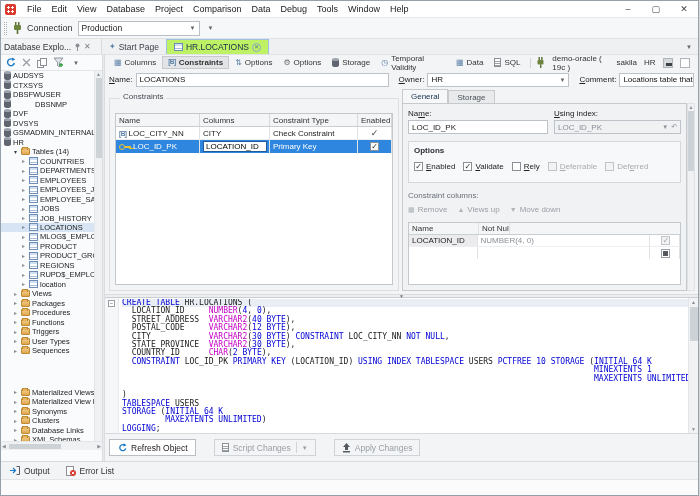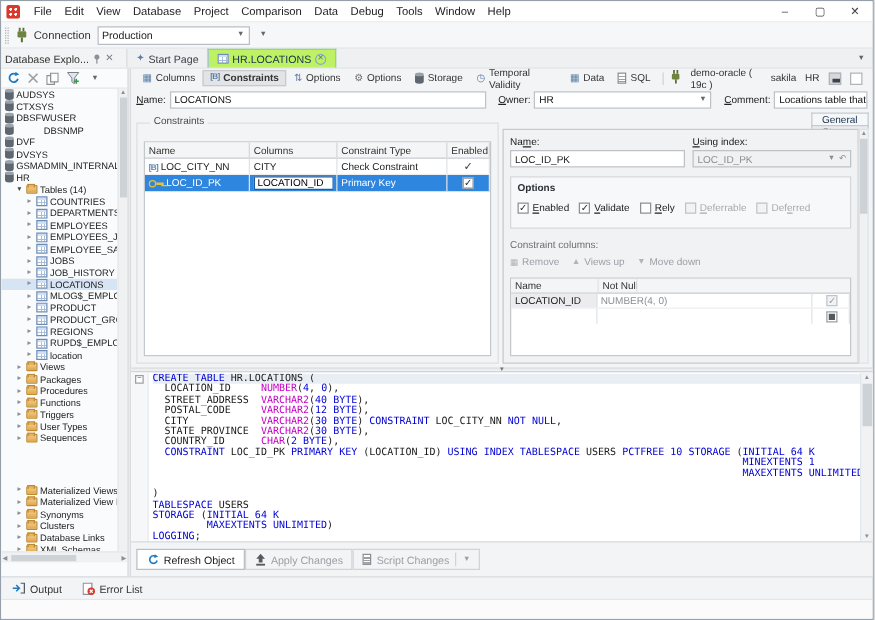--- a/index.html
+++ b/index.html
@@ -127,21 +127,21 @@
   .icon-key::after{content:"";position:absolute;left:6px;top:3.5px;width:5.5px;height:1.5px;
        background:#e8c236;box-shadow:3.5px 1.5px 0 -0.5px #e8c236;}
   .editcell{background:#fff;color:#000;border:1px solid #1f5c9e;height:11px;flex:1;
             display:flex;align-items:center;padding-left:2px;margin-right:2px;}
   .cb{width:9px;height:9px;border:1px solid #8b9097;background:#fff;display:inline-flex;
       align-items:center;justify-content:center;font-size:8px;color:#2b2b2b;line-height:1;flex:none;}
   .cb.disabled{border-color:#c0c4c9;background:#f2f3f4;color:#9aa0a6;}
   .checkmark{font-size:9px;color:#3c4248;line-height:1;}
 
   .details{position:absolute;left:297px;top:1px;right:3px;bottom:3px;font-size:8px;}
-  .dtabs{display:flex;height:13px;align-items:flex-end;flex-direction:column;}
+  .dtabs{display:flex;height:13px;align-items:flex-end;}
   .dtab{padding:0 8px;height:13px;display:flex;align-items:center;font-size:8px;color:#4a5058;
         background:#e8eaec;border:1px solid #c6cacd;border-bottom:none;}
   .dtab.active{background:#f6f7f8;color:#16314d;height:14px;position:relative;z-index:2;}
   .dbody{position:absolute;left:0;top:13px;right:8px;bottom:0;background:#f1f2f4;
          border:1px solid #c6cacd;padding:5px 5px 4px 5px;}
   .drow-labels{display:flex;font-size:8px;color:#222;margin-bottom:2px;}
   .drow-fields{display:flex;gap:6px;margin-bottom:7px;}
   .dfield{height:14px;background:#fff;border:1px solid #bcc2c8;display:flex;align-items:center;
           padding:0 3px;font-size:8px;}
   .dfield.disabled{background:#f0f1f2;color:#8a8f94;}
@@ -191,21 +191,21 @@
   .sql-line{height:8.4px;}
   .sql-line.hl{background:#e9eef5;}
   .c-k{color:#0000d4;} .c-t{color:#c400c4;} .c-p{color:#1a1a1a;} .c-n{color:#0000d4;}
   .sql-vscroll{position:absolute;right:0;top:0;width:10px;bottom:0;background:#f1f2f4;
                border-left:1px solid #e3e6e9;font-size:5px;color:#8a8f95;display:flex;
                flex-direction:column;align-items:center;justify-content:space-between;padding:1px 0;}
   .sql-vscroll .thumb{width:8px;height:34px;background:#cdd2d7;position:absolute;top:9px;left:1px;}
 
   
   .buttonbar{position:absolute;left:0;top:378px;right:0;height:28px;background:#f3f4f6;
-             border-top:1px solid #d8dbde;display:flex;align-items:center;padding:0 4px;gap:0;}
+             border-top:1px solid #d8dbde;display:flex;align-items:center;padding:0 4px;gap:18px;}
   .btn{height:17px;border:1px solid #b9bfc5;background:#fff;display:flex;align-items:center;
        gap:4px;padding:0 7px;font-size:8.5px;color:#1c1c1c;}
   .btn.disabled{color:#9aa0a6;background:#f3f4f6;border-color:#d0d4d8;}
   .btn .bsep{width:1px;height:11px;background:#d0d4d8;margin:0 1px;}
   .btn .barrow{font-size:6px;color:#9aa0a6;}
 
   
   .toolwindowbar{position:absolute;left:1px;top:461px;right:1px;height:18px;background:#f3f4f6;
                  border-top:1px solid #d8dbde;display:flex;align-items:center;gap:16px;
                  padding-left:9px;font-size:8.5px;color:#333;}
@@ -712,31 +712,31 @@
 
     <div class="buttonbar">
       <div class="btn">
         <svg width="10" height="10">
           <path d="M8 2.6 A3 3 0 1 0 8.7 5.4" fill="none" stroke="#1e7ac2" stroke-width="1.3"></path>
           <path d="M6.8 0.3 L9.5 2.2 L6.3 3.4 Z" fill="#1e7ac2"></path>
         </svg>
         <span>Refresh Object</span>
       </div>
       <div class="btn disabled">
+        <span class="vicon doc-page"></span>
+        <span>Script Changes</span>
+        <span class="bsep"></span>
+        <span class="barrow">▼</span>
+      </div>
+      <div class="btn disabled">
         <svg width="9" height="10">
           <path d="M4.5 0 L8 4 L6 4 L6 7 L3 7 L3 4 L1 4 Z" fill="#555b61"></path>
           <rect x="1" y="8" width="7" height="1.5" fill="#555b61"></rect>
         </svg>
         <span>Apply Changes</span>
-      </div>
-      <div class="btn disabled">
-        <span class="vicon doc-page"></span>
-        <span>Script Changes</span>
-        <span class="bsep"></span>
-        <span class="barrow">▼</span>
       </div>
     </div>
   </div>
 
   <div class="toolwindowbar">
     <div class="twitem">
       <svg width="10" height="9">
         <path d="M0 4.5 L5 4.5 M3 2 L5.5 4.5 L3 7" fill="none" stroke="#1e7ac2" stroke-width="1.2"></path>
         <path d="M6.5 0.5 L9.5 0.5 L9.5 8.5 L6.5 8.5" fill="none" stroke="#555b61"></path>
       </svg>

